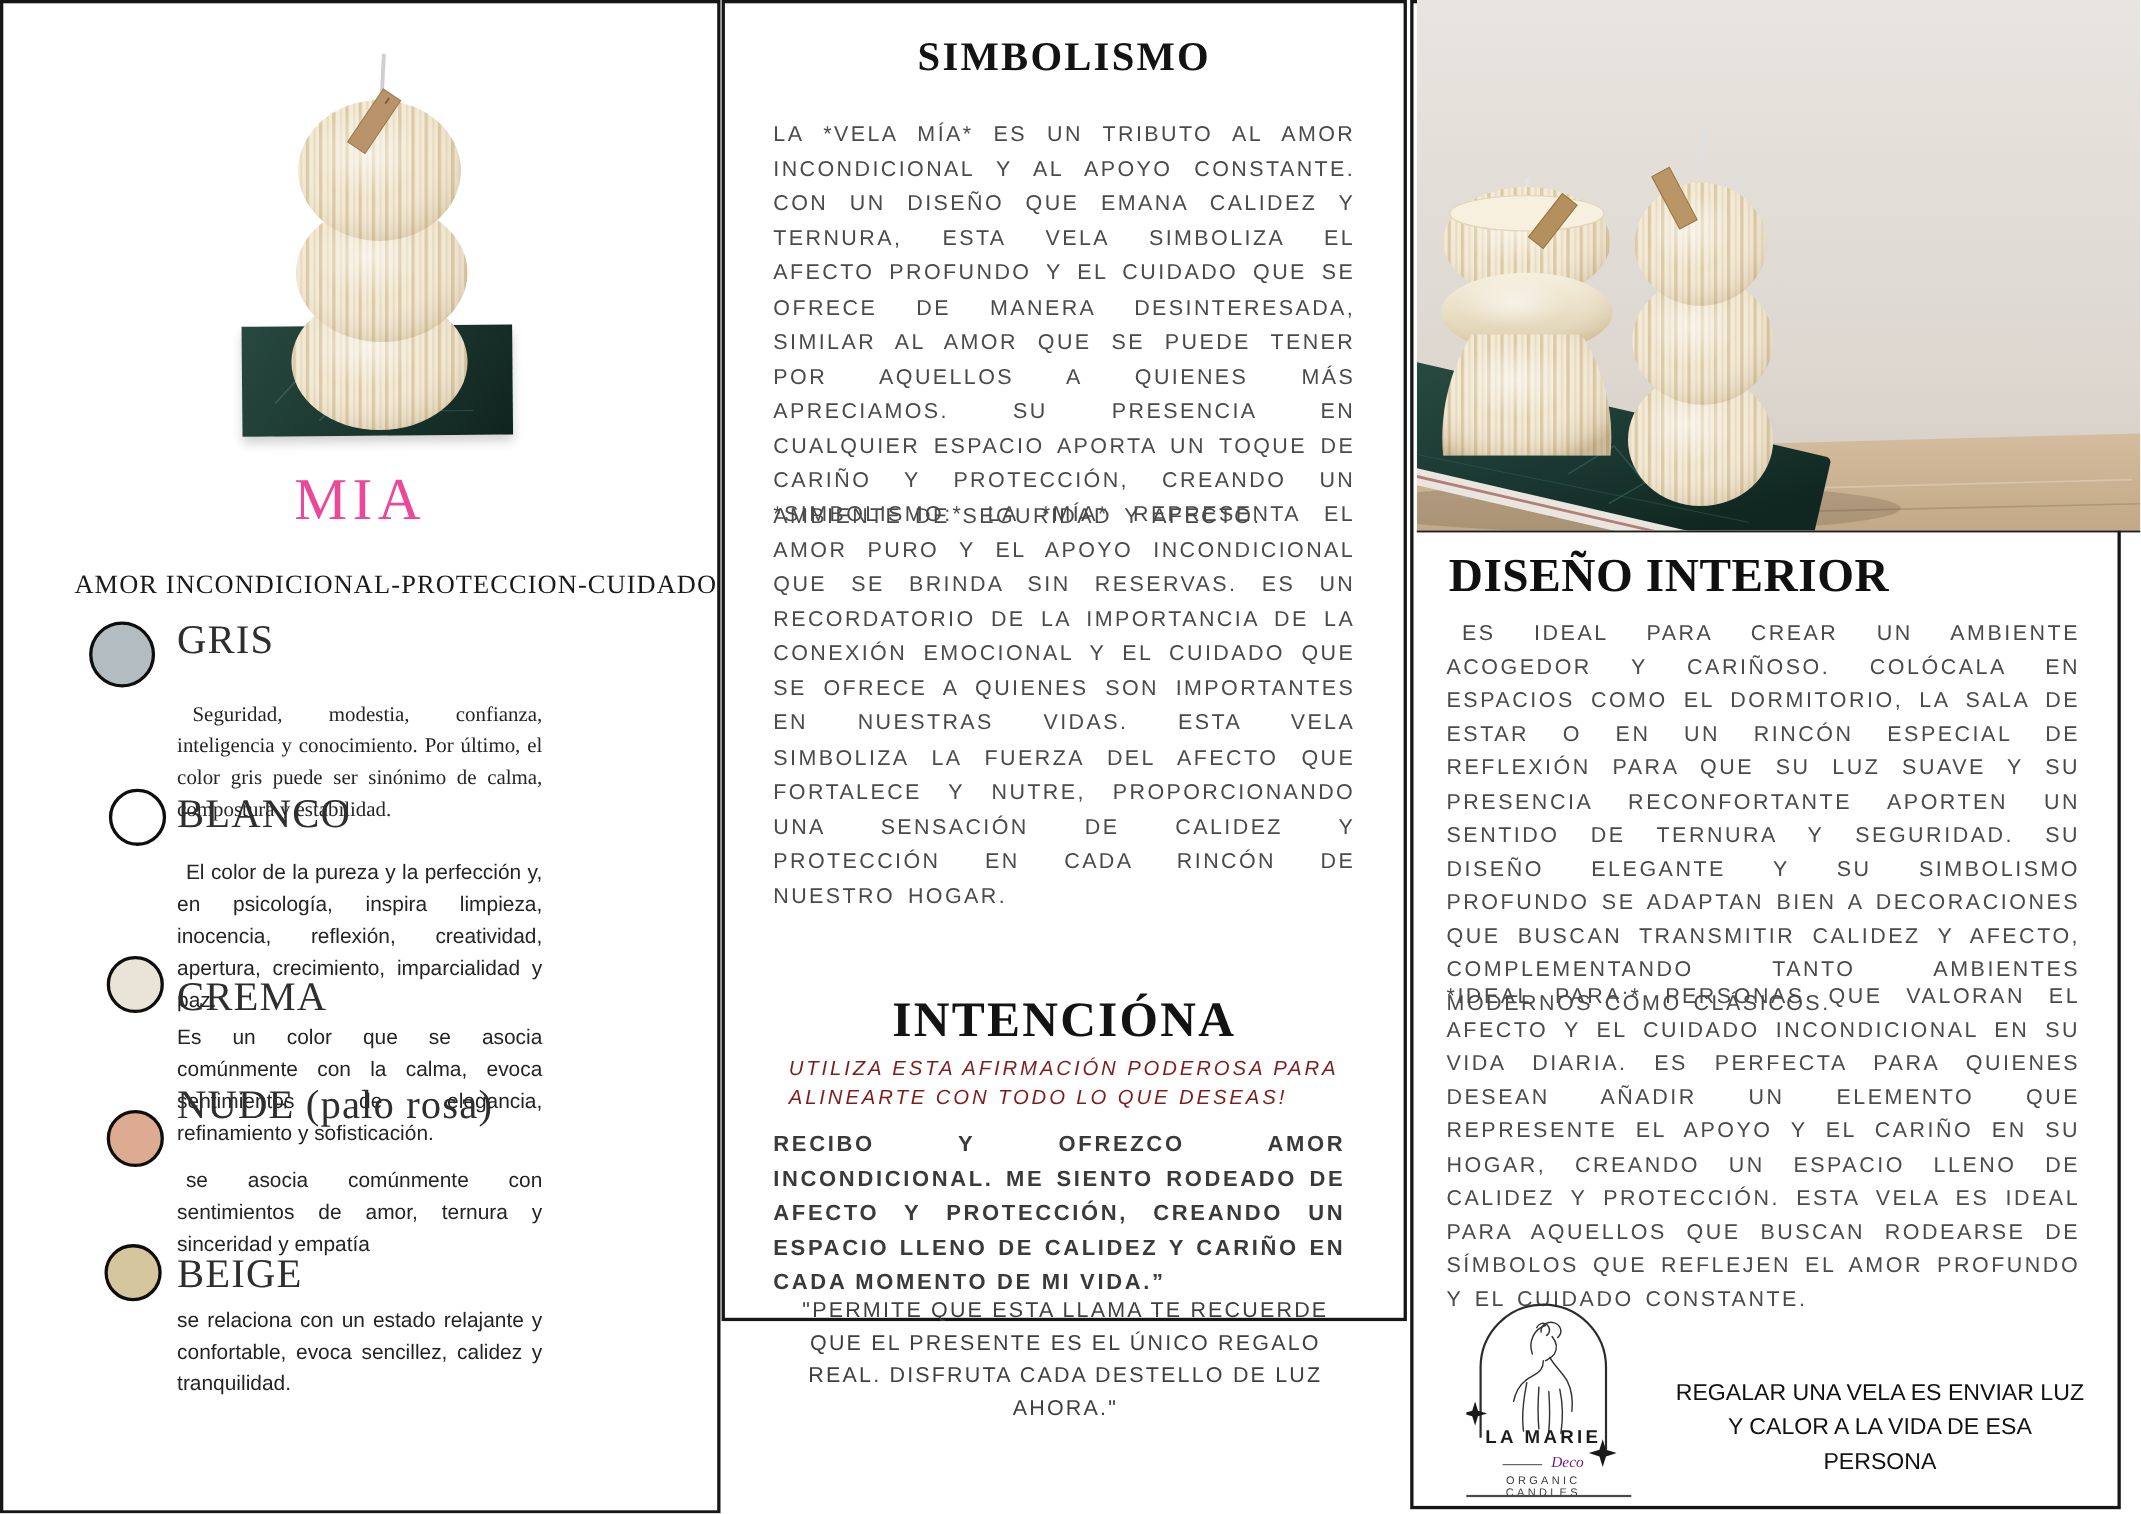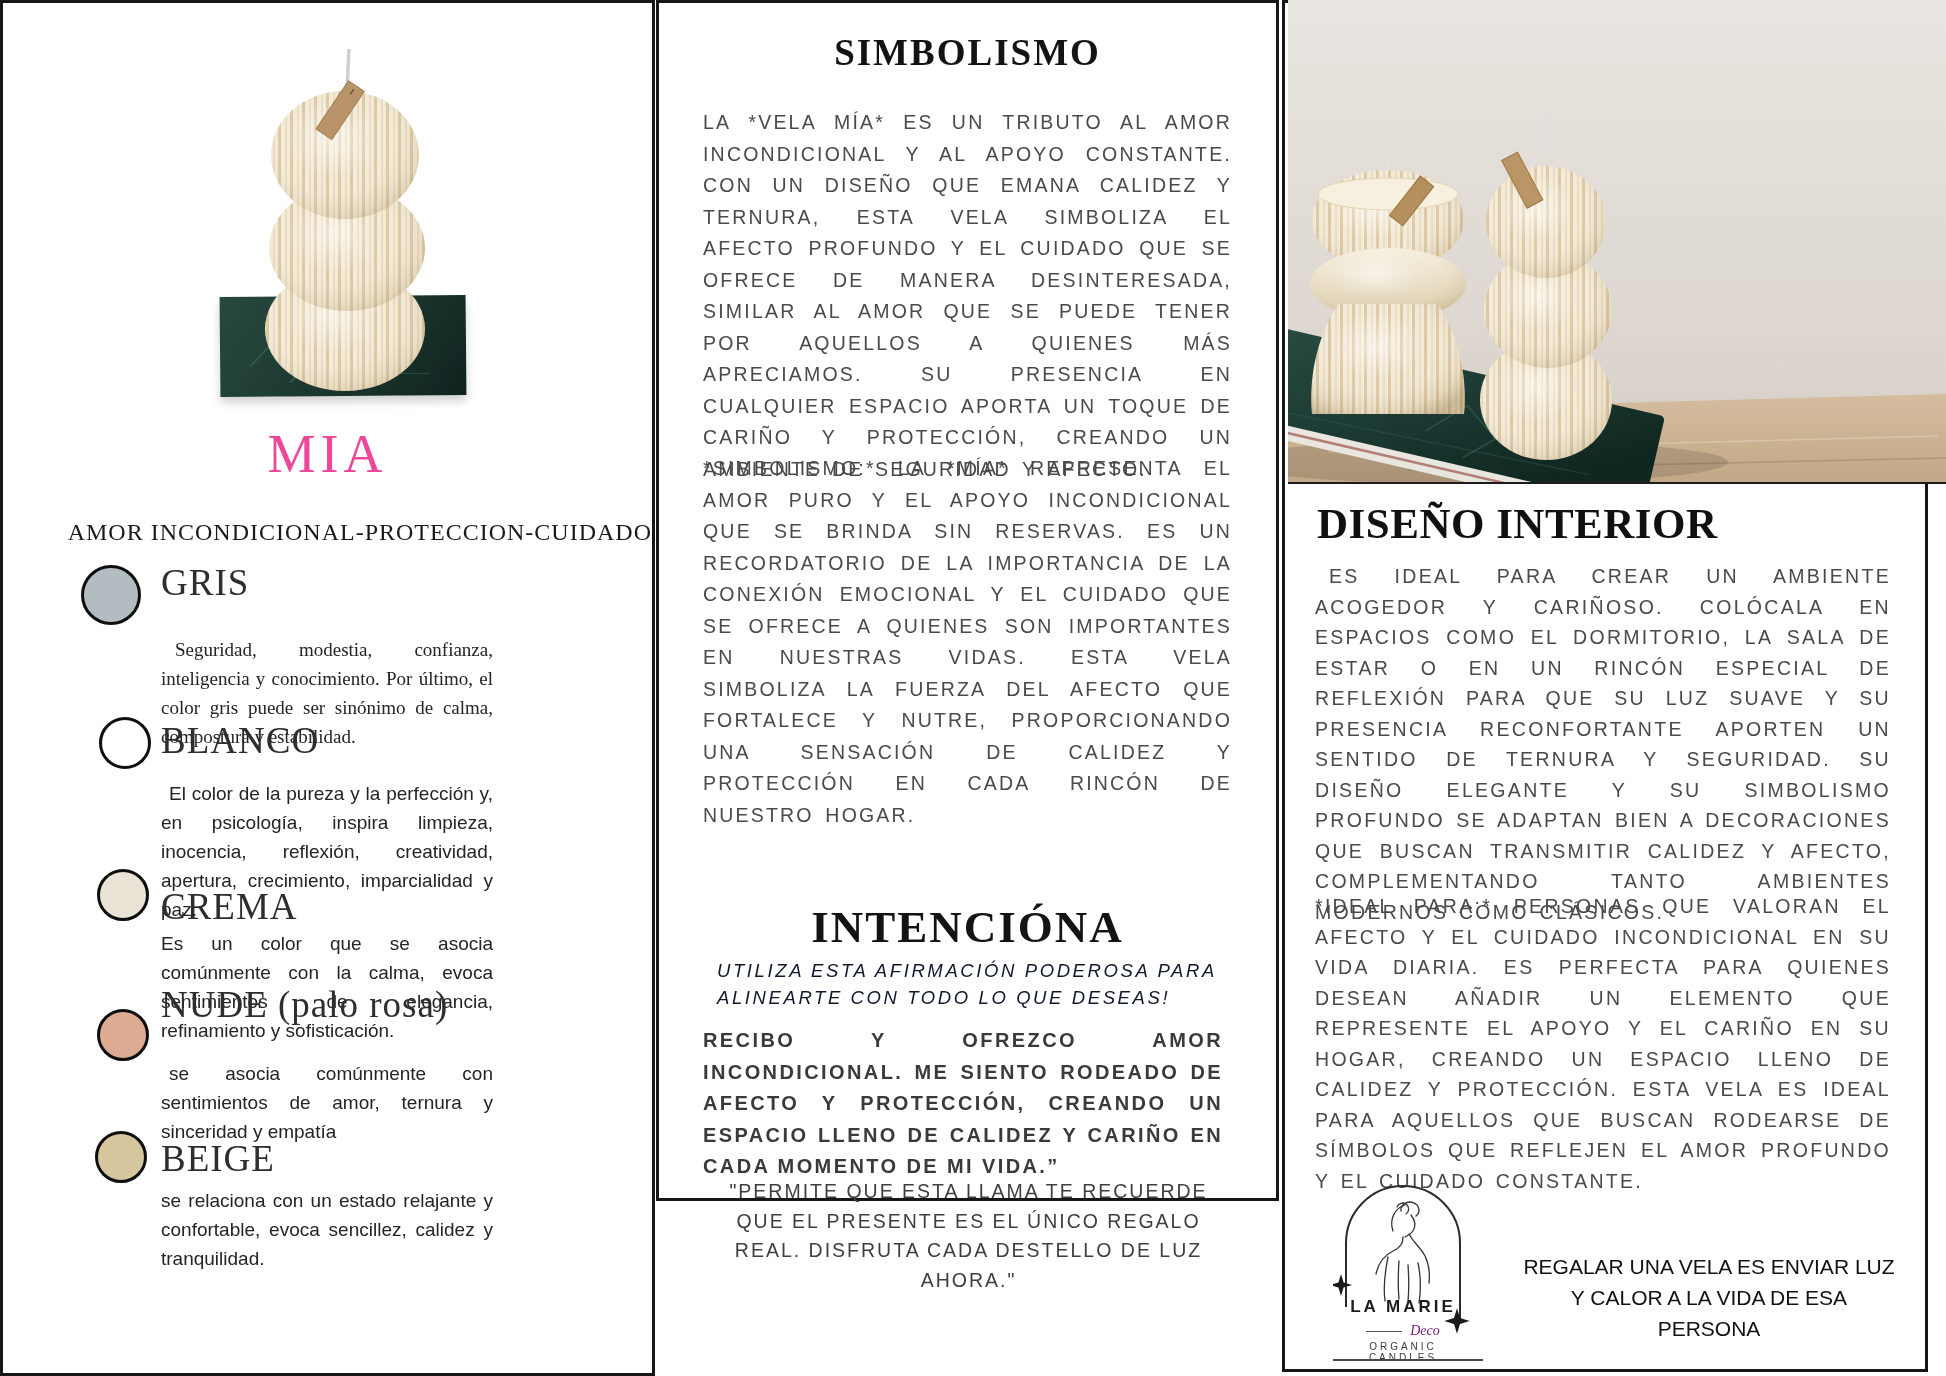--- a/index.html
+++ b/index.html
@@ -35,21 +35,21 @@
             font-family:"Liberation Serif", serif; font-weight:700; font-size:37px;
             letter-spacing:2px; color:#131313; }
   .mid-p  { position:absolute; left:44px; width:529px; font-size:19.5px; letter-spacing:2.2px;
             word-spacing:4px; line-height:31.5px; color:#4a4a4a; text-align:justify; }
   #sim-p1 { top:104px; }
   #sim-p2 { top:450px; }
   .mid-h2 { position:absolute; left:0; top:886px; width:100%; text-align:center;
             font-family:"Liberation Serif", serif; font-weight:700; font-size:45px;
             letter-spacing:2px; color:#131313;margin-top:12px; }
   .int-intro { position:absolute; left:58px; top:954px; width:500px; font-style:italic;
-               font-size:18.5px; letter-spacing:2.6px; line-height:27px; color:#0f172a; }
+               font-size:18.5px; letter-spacing:2.6px; line-height:27px; color:#7f1d1d; }
   .int-affirm { position:absolute; left:44px; top:1022px; width:520px; font-weight:700;
                 font-size:20px; letter-spacing:2.4px; line-height:31.5px; color:#3a3a3a; text-align:justify; }
   .int-quote { position:absolute; left:52px; top:1174px; width:515px; text-align:center;
                font-size:19.5px; letter-spacing:2px; line-height:29.5px; color:#3f3f3f; }
 
   
   .photo-right { position:absolute; left:1288px; top:0; width:658px; height:484px; z-index:5;
                  border-bottom:2px solid #1c1c1c; overflow:hidden; }
   .right-h1 { position:absolute; left:32px; top:496px; font-family:"Liberation Serif", serif;
               font-weight:700; font-size:43px; letter-spacing:0.5px; color:#101010; }

